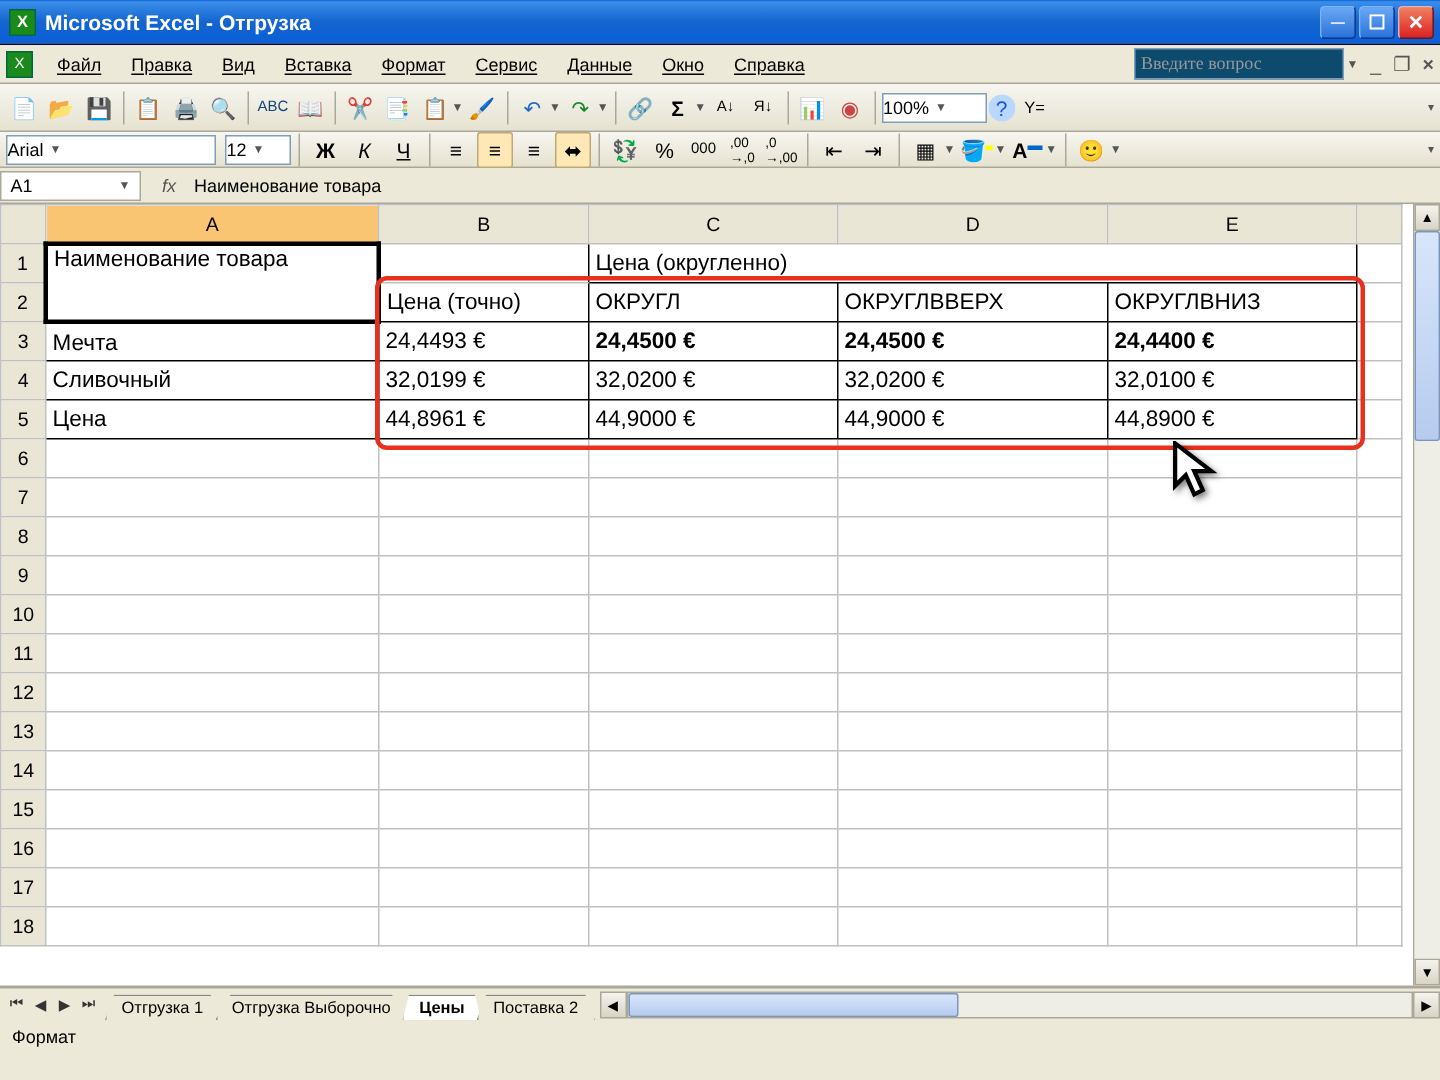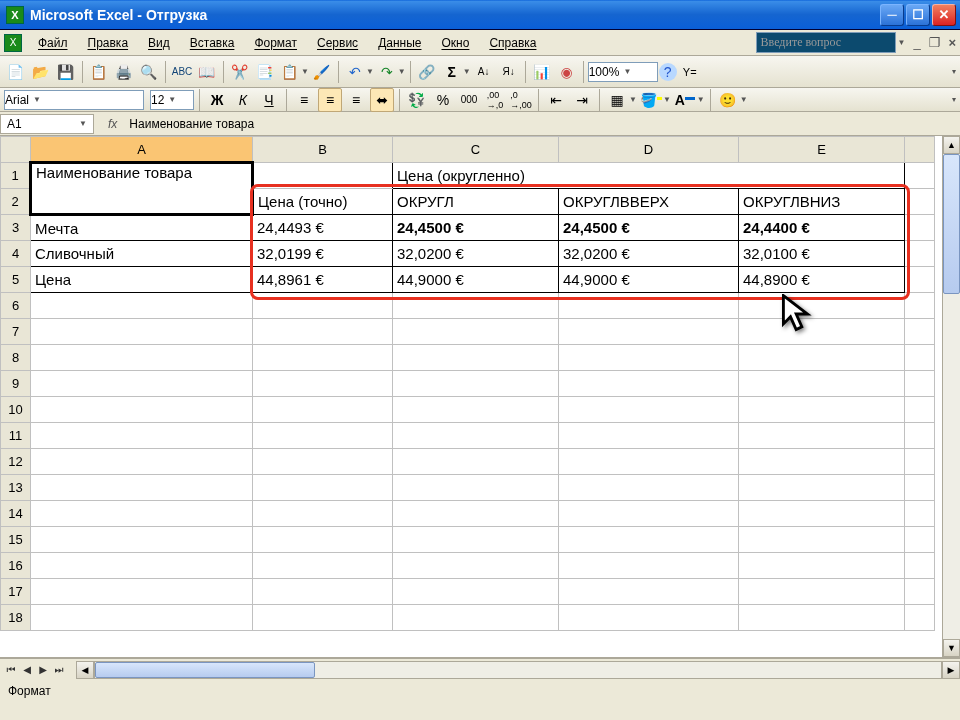--- a/index.html
+++ b/index.html
@@ -411,20 +411,26 @@
   </div>
 </div>
 
 <div class="bottom">
   <div class="navbtns">
     <span>⏮</span>
     <span>◀</span>
     <span>▶</span>
     <span>⏭</span>
   </div>
+  <div class="tabs">
+    <div class="tab">Отгрузка 1</div>
+    <div class="tab">Отгрузка Выборочно</div>
+    <div class="tab active">Цены</div>
+    <div class="tab">Поставка 2</div>
+  </div>
   <div class="hscroll">
     <div class="sbtn">◀</div>
     <div class="track">
         <div class="thumb"></div>
       </div>
     <div class="sbtn">▶</div>
   </div>
 </div>
 
 <div class="status">

